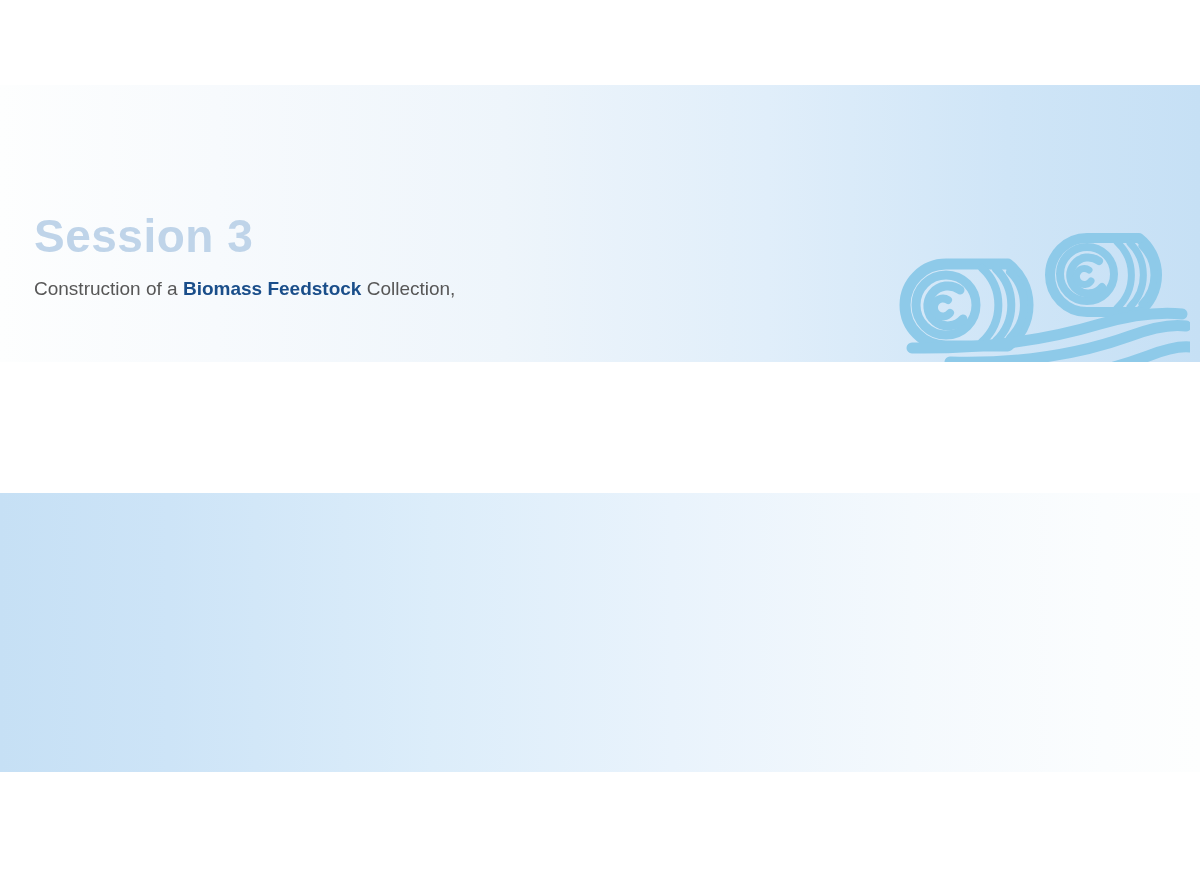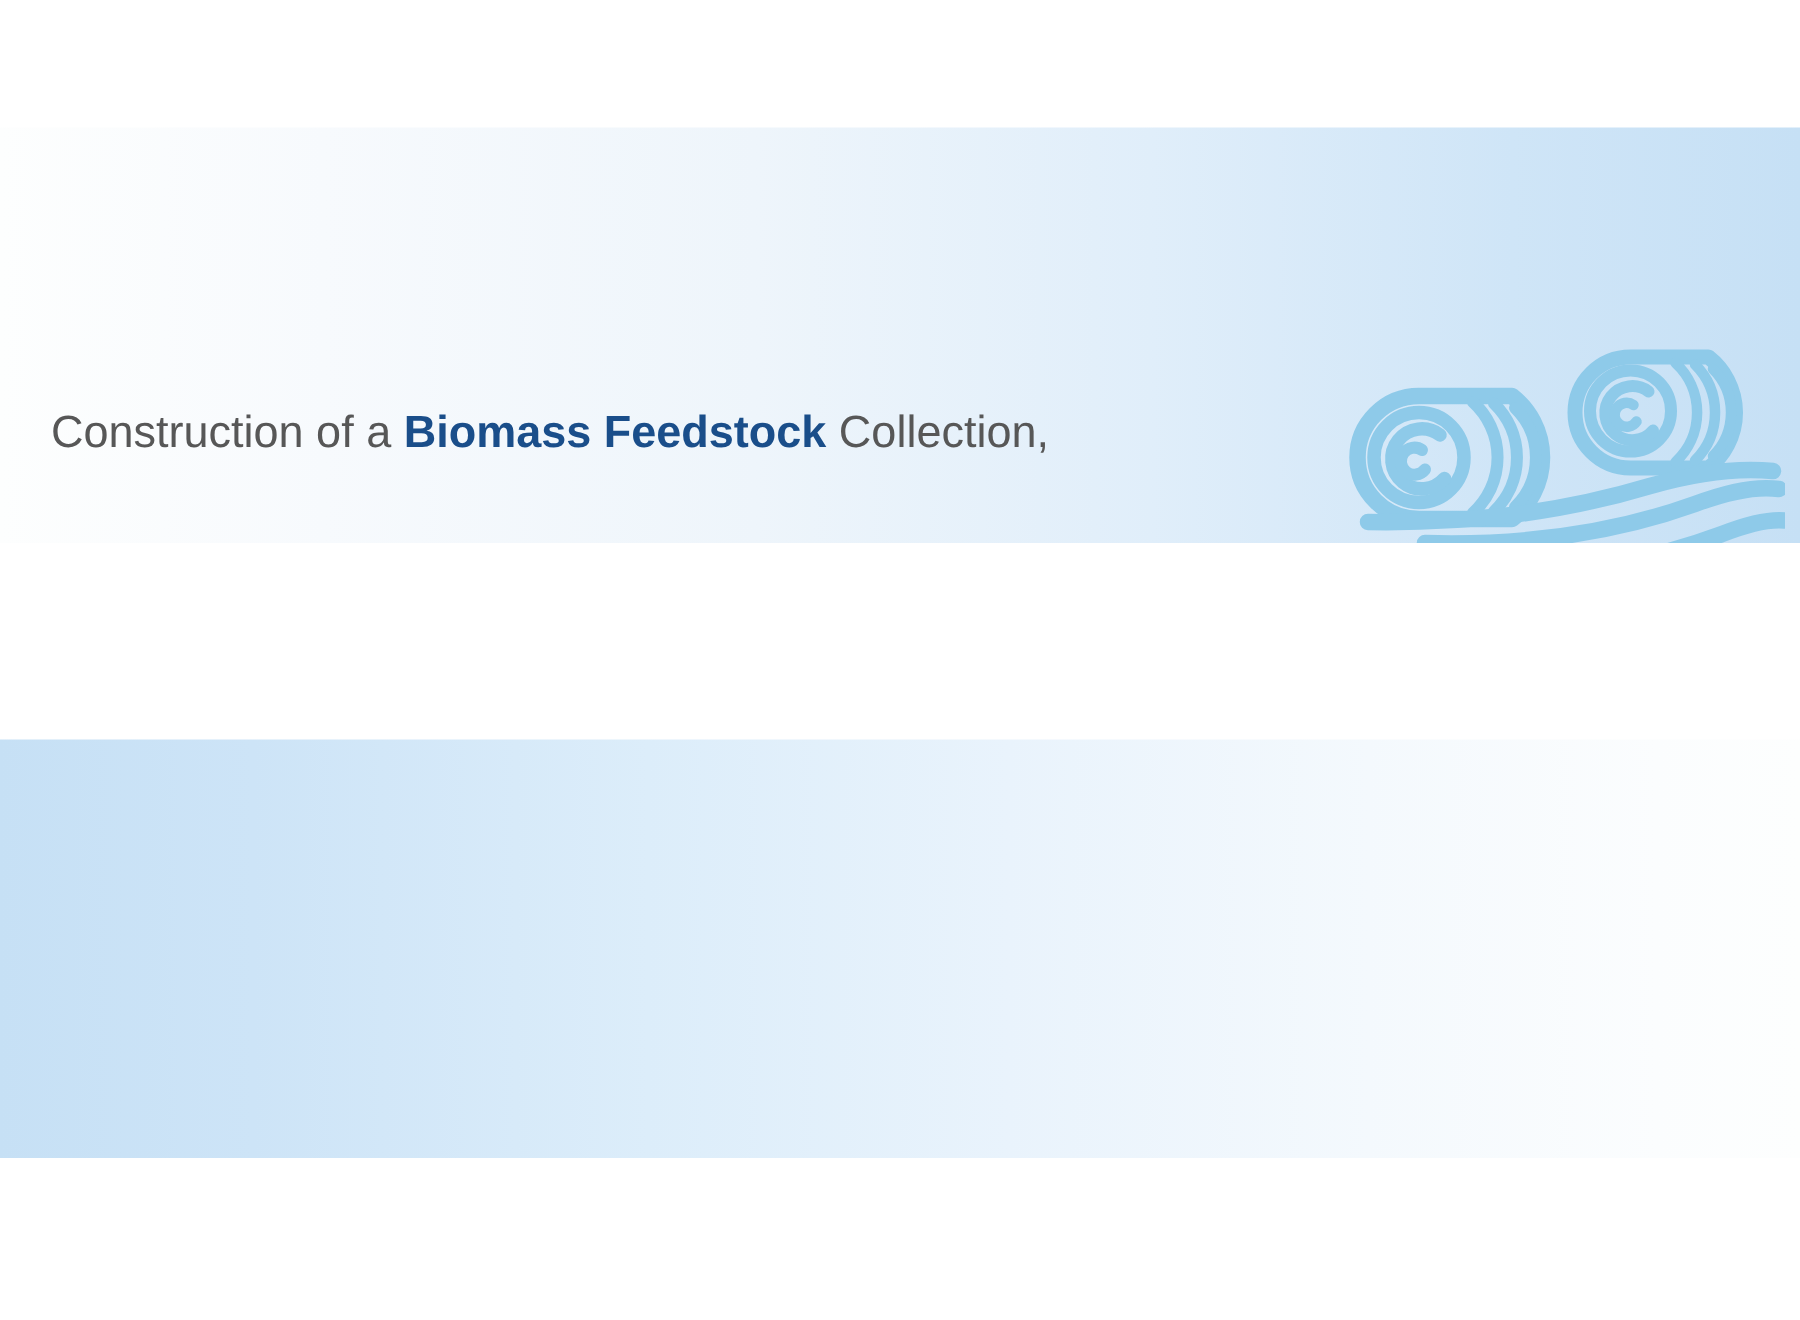--- a/index.html
+++ b/index.html
@@ -78,21 +78,21 @@
   }
   #banner-session-3 .watermark {
     top: 128px;
     height: 47px;
   }
 
   
   .headline {
     position: absolute;
     left: 0;
-    font-size: 30px;
+    font-size: 19px;
     line-height: 48px;
     color: #575757;
     white-space: nowrap;
     font-weight: normal;
     margin: 0;
   }
   .headline .accent {
     color: #1a4e8a;
     font-weight: bold;
   }
@@ -108,20 +108,21 @@
   }
   .icon-bales svg, .icon-ship svg { display: block; width: 100%; height: 100%; }
 </style>
 </head>
 <body>
 
 <div class="banner" id="banner-session-3">
 
   <div class="text-block">
 
+    <div class="watermark">Session 3</div>
 
     <div class="headline">
       <span>Construction of a </span><span class="accent">Biomass Feedstock</span><span> Collection,</span><br>
     </div>
 
   </div>
 
   <div class="icon-bales">
     <svg viewBox="0 0 300 185" xmlns="http://www.w3.org/2000/svg">
       <g fill="none" stroke="#8ecae9" stroke-linecap="round" stroke-linejoin="round">

